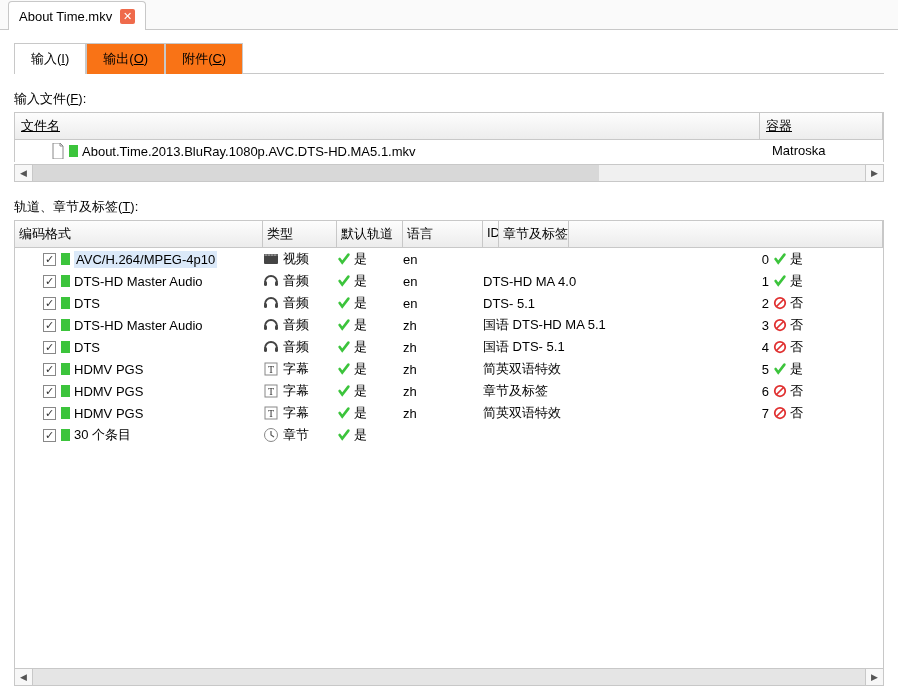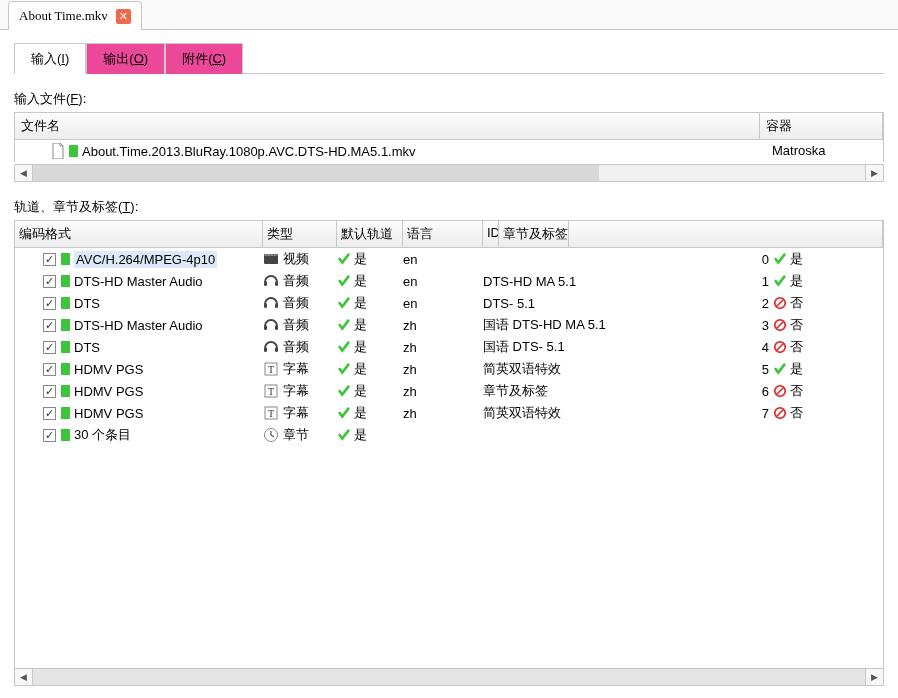--- a/index.html
+++ b/index.html
@@ -1,32 +1,32 @@
 <!DOCTYPE html>
 <html><head>
 <meta charset="utf-8">
 <style>
 * { box-sizing: border-box; margin: 0; padding: 0; }
 body { font-family: "Segoe UI", "Microsoft YaHei", sans-serif; font-size: 13px; background: #fff; width: 898px; height: 698px; overflow: hidden; }
 .window { display: flex; flex-direction: column; height: 100%; }
 
-.file-tabs-bar { display: flex; height: 30px; align-items: stretch; border-bottom: 1px solid #c8c8c8; background: #fafafa; font-family: Liberation Serif, serif; }
+.file-tabs-bar { display: flex; height: 30px; align-items: stretch; border-bottom: 1px solid #c8c8c8; background: #fafafa; }
 .file-tab { display: flex; align-items: center; padding: 0 10px; background: #fff; border: 1px solid #c8c8c8; border-bottom: none; border-radius: 4px 4px 0 0; margin-left: 8px; position: relative; top: 1px; gap: 8px; }
 .file-tab .close-box { width: 15px; height: 15px; background: #ef6a4b; border-radius: 2px; display: flex; align-items: center; justify-content: center; color: #fff; font-size: 11px; line-height: 1; }
 
 .content-area { padding: 12px 14px 0 14px; flex: 1; display: flex; flex-direction: column; }
 .main-tabs { display: flex; border-bottom: 1px solid #c8c8c8; margin-bottom: 12px; }
-.mtab { padding: 6px 16px; border: 1px solid #c8c8c8; border-bottom: none; background: #ec4899; position: relative; top: 1px; }
+.mtab { padding: 6px 16px; border: 1px solid #c8c8c8; border-bottom: none; background: #f97316; position: relative; top: 1px; }
 .mtab.active { background: #fff; }
 .mtab u { text-decoration: underline; }
 
 .section-label { margin: 4px 0 4px 0; }
 
 .file-table { border: 1px solid #c8c8c8; margin-bottom: 2px; border-bottom: none; }
-.ft-head { display: flex; background: linear-gradient(#fdfdfd, #ececec); }
+.ft-head { display: flex; background: linear-gradient(#fdfdfd, #ececec); text-decoration: underline; }
 .ft-head-cell { padding: 4px 6px; border-right: 1px solid #c8c8c8; border-bottom: 1px solid #c8c8c8; text-align: left; }
 .ft-col-name { width: 745px; }
 .ft-col-cont { flex: 1; }
 .ft-row { display: flex; padding: 3px 6px; }
 .page-icon { display: inline-flex; width: 14px; height: 16px; margin-right: 4px; align-items:center; justify-content:center;}
 .page-icon svg { width:12px; height:16px;}
 .green-block { display: inline-block; width: 9px; height: 12px; background: #3cc43c; margin-right: 4px; vertical-align: -1px; }
 
 .hscroll { display: flex; border: 1px solid #c8c8c8; height: 18px; background: #f0f0f0; align-items: stretch; margin-bottom: 12px;}
 .hscroll .btn { width: 18px; display: flex; align-items:center; justify-content:center; background:#f7f7f7; border-left:1px solid #c8c8c8; border-right:1px solid #c8c8c8;}
@@ -186,21 +186,21 @@
             </div>
             <div class="cell c-copy">
               <span class="check-icon">
                 <svg width="14" height="14" viewBox="0 0 16 16">
                   <path d="M3 8l3 4 7-9" fill="none" stroke="#3cc43c" stroke-width="3" stroke-linecap="round"></path>
                 </svg>
               </span>
               <span>是</span>
             </div>
             <div class="cell c-lang">en</div>
-            <div class="cell c-name">DTS-HD MA 5.1</div>
+            <div class="cell c-name">DTS-HD MA 4.0</div>
             <div class="cell c-id">1</div>
             <div class="cell c-def">
               <span class="check-icon">
                 <svg width="14" height="14" viewBox="0 0 16 16">
                   <path d="M3 8l3 4 7-9" fill="none" stroke="#3cc43c" stroke-width="3" stroke-linecap="round"></path>
                 </svg>
               </span>
               <span>是</span>
             </div>
           </div>

